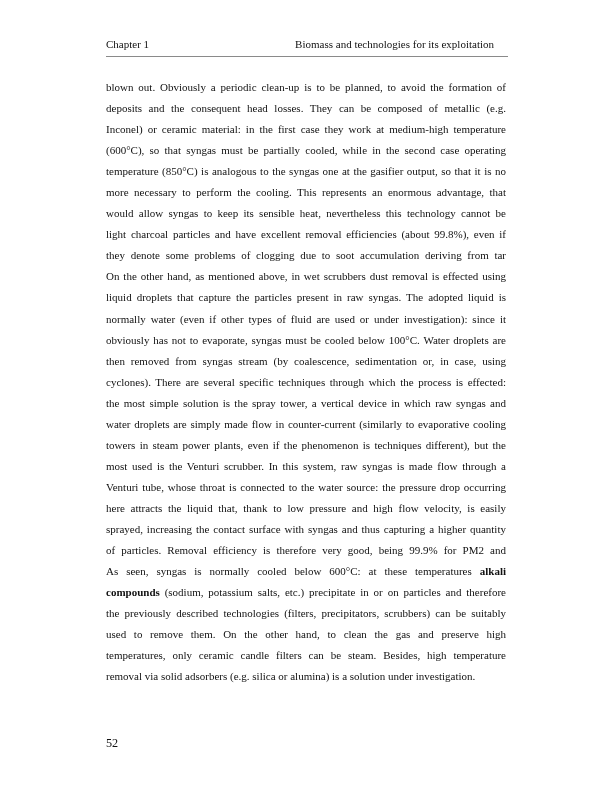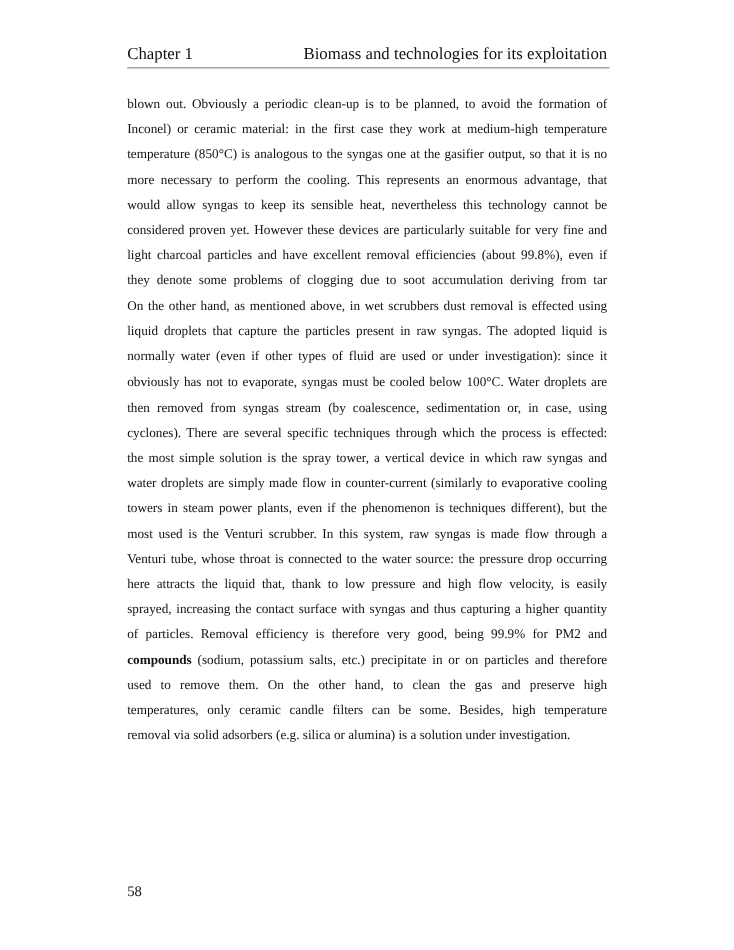--- a/index.html
+++ b/index.html
@@ -1,21 +1,21 @@
 <!DOCTYPE html>
 <html><head>
 <meta charset="utf-8">
 <style>
   html, body { margin: 0; padding: 0; background: #ffffff; }
   body { width: 612px; height: 792px; position: relative; overflow: hidden;
          font-family: "Liberation Serif", "DejaVu Serif", serif; color: #111; }
   .header { position: absolute; left: 106px; top: 36px; width: 400px; height: 18px;
-            font-size: 14px; }
+            font-size: 11px; }
   .header .left { position: absolute; left: 0; top: 2px; }
-  .header .right { position: absolute; right: 0; top: 2px; text-align: center; }
+  .header .right { position: absolute; right: 12px; top: 2px; text-align: center; }
   .header-rule { position: absolute; left: 106px; top: 56px; width: 402px; height: 1px;
                  background: #8a8a8a; }
   .body-text { position: absolute; left: 106px; top: 77px; width: 400px;
                font-size: 11px; line-height: 21.05px; }
   .line { display: block; white-space: nowrap; height: 21.05px; text-align: justify;
           text-align-last: justify; }
   .line.last { text-align-last: left; }
   .page-number { position: absolute; left: 106px; top: 736px; font-size: 12.2px; }
   b { font-weight: bold; }
 </style>
@@ -24,45 +24,48 @@
 
 <div class="header">
   <span class="left">Chapter 1</span>
   <span class="right">Biomass and technologies for its exploitation</span>
 </div>
 <div class="header-rule"></div>
 
 <div class="body-text">
   <div>
     <span class="line">blown out. Obviously a periodic clean-up is to be planned, to avoid  the formation of</span>
+    <span class="line">deposits and the consequent head losses. They can be composed of metallic (e.g.</span>
     <span class="line">Inconel) or ceramic material: in the first case they work at medium-high temperature</span>
+    <span class="line">(600°C), so that syngas must be partially cooled, while in the second case operating</span>
     <span class="line">temperature (850°C) is analogous to the syngas one at the gasifier output, so that it is no</span>
     <span class="line">more necessary to perform the cooling. This represents an enormous advantage, that</span>
     <span class="line">would allow syngas to keep its sensible heat, nevertheless this technology cannot be</span>
-    <span class="line">considered proven yet. However these devices are particularly suitable for very fine and</span>
     <span class="line">light charcoal particles and have excellent removal efficiencies (about 99.8%), even if</span>
     <span class="line">they denote some problems of clogging due to soot accumulation deriving from tar</span>
   </div>
   <div>
     <span class="line">On the other hand, as mentioned above, in wet scrubbers dust removal is effected using</span>
     <span class="line">liquid droplets that capture the particles present in raw syngas. The adopted liquid is</span>
     <span class="line">normally water (even if other types of fluid are used or under investigation): since it</span>
     <span class="line">obviously has not to evaporate, syngas must be cooled below 100°C. Water droplets are</span>
     <span class="line">then removed from syngas stream (by coalescence, sedimentation or, in case, using</span>
     <span class="line">cyclones). There are several specific techniques through which the process is effected:</span>
     <span class="line">the most simple solution is the spray tower, a vertical device in which raw syngas and</span>
     <span class="line">water droplets are simply made flow in counter-current (similarly to evaporative cooling</span>
     <span class="line">towers in steam power plants, even if the phenomenon is techniques different), but the</span>
     <span class="line">most used is the Venturi scrubber. In this system, raw syngas is made flow through a</span>
     <span class="line">Venturi tube, whose throat is connected to the water source: the pressure drop occurring</span>
     <span class="line">here attracts the liquid that, thank to low pressure and high flow velocity, is easily</span>
     <span class="line">sprayed, increasing the contact surface with syngas and thus capturing a higher quantity</span>
     <span class="line">of particles. Removal efficiency is therefore very good, being 99.9% for PM2 and</span>
   </div>
   <div>
+    <span class="line"><span>As seen, syngas is normally cooled below 600°C: at these temperatures</span> <b>alkali</b></span>
     <span class="line"><b>compounds</b><span> (sodium, potassium salts, etc.) precipitate in or on particles and therefore</span></span>
+    <span class="line">the previously described technologies (filters, precipitators, scrubbers) can be suitably</span>
     <span class="line">used to remove them. On the other hand, to clean the gas and preserve high</span>
-    <span class="line">temperatures, only ceramic candle filters can be some. Besides, high temperature</span>
+    <span class="line">temperatures, only ceramic candle filters can be steam. Besides, high temperature</span>
     <span class="line last">removal via solid adsorbers (e.g. silica or alumina) is a solution under investigation.</span>
   </div>
 </div>
 
-<div class="page-number">58</div>
+<div class="page-number">52</div>
 
 </body></html>

